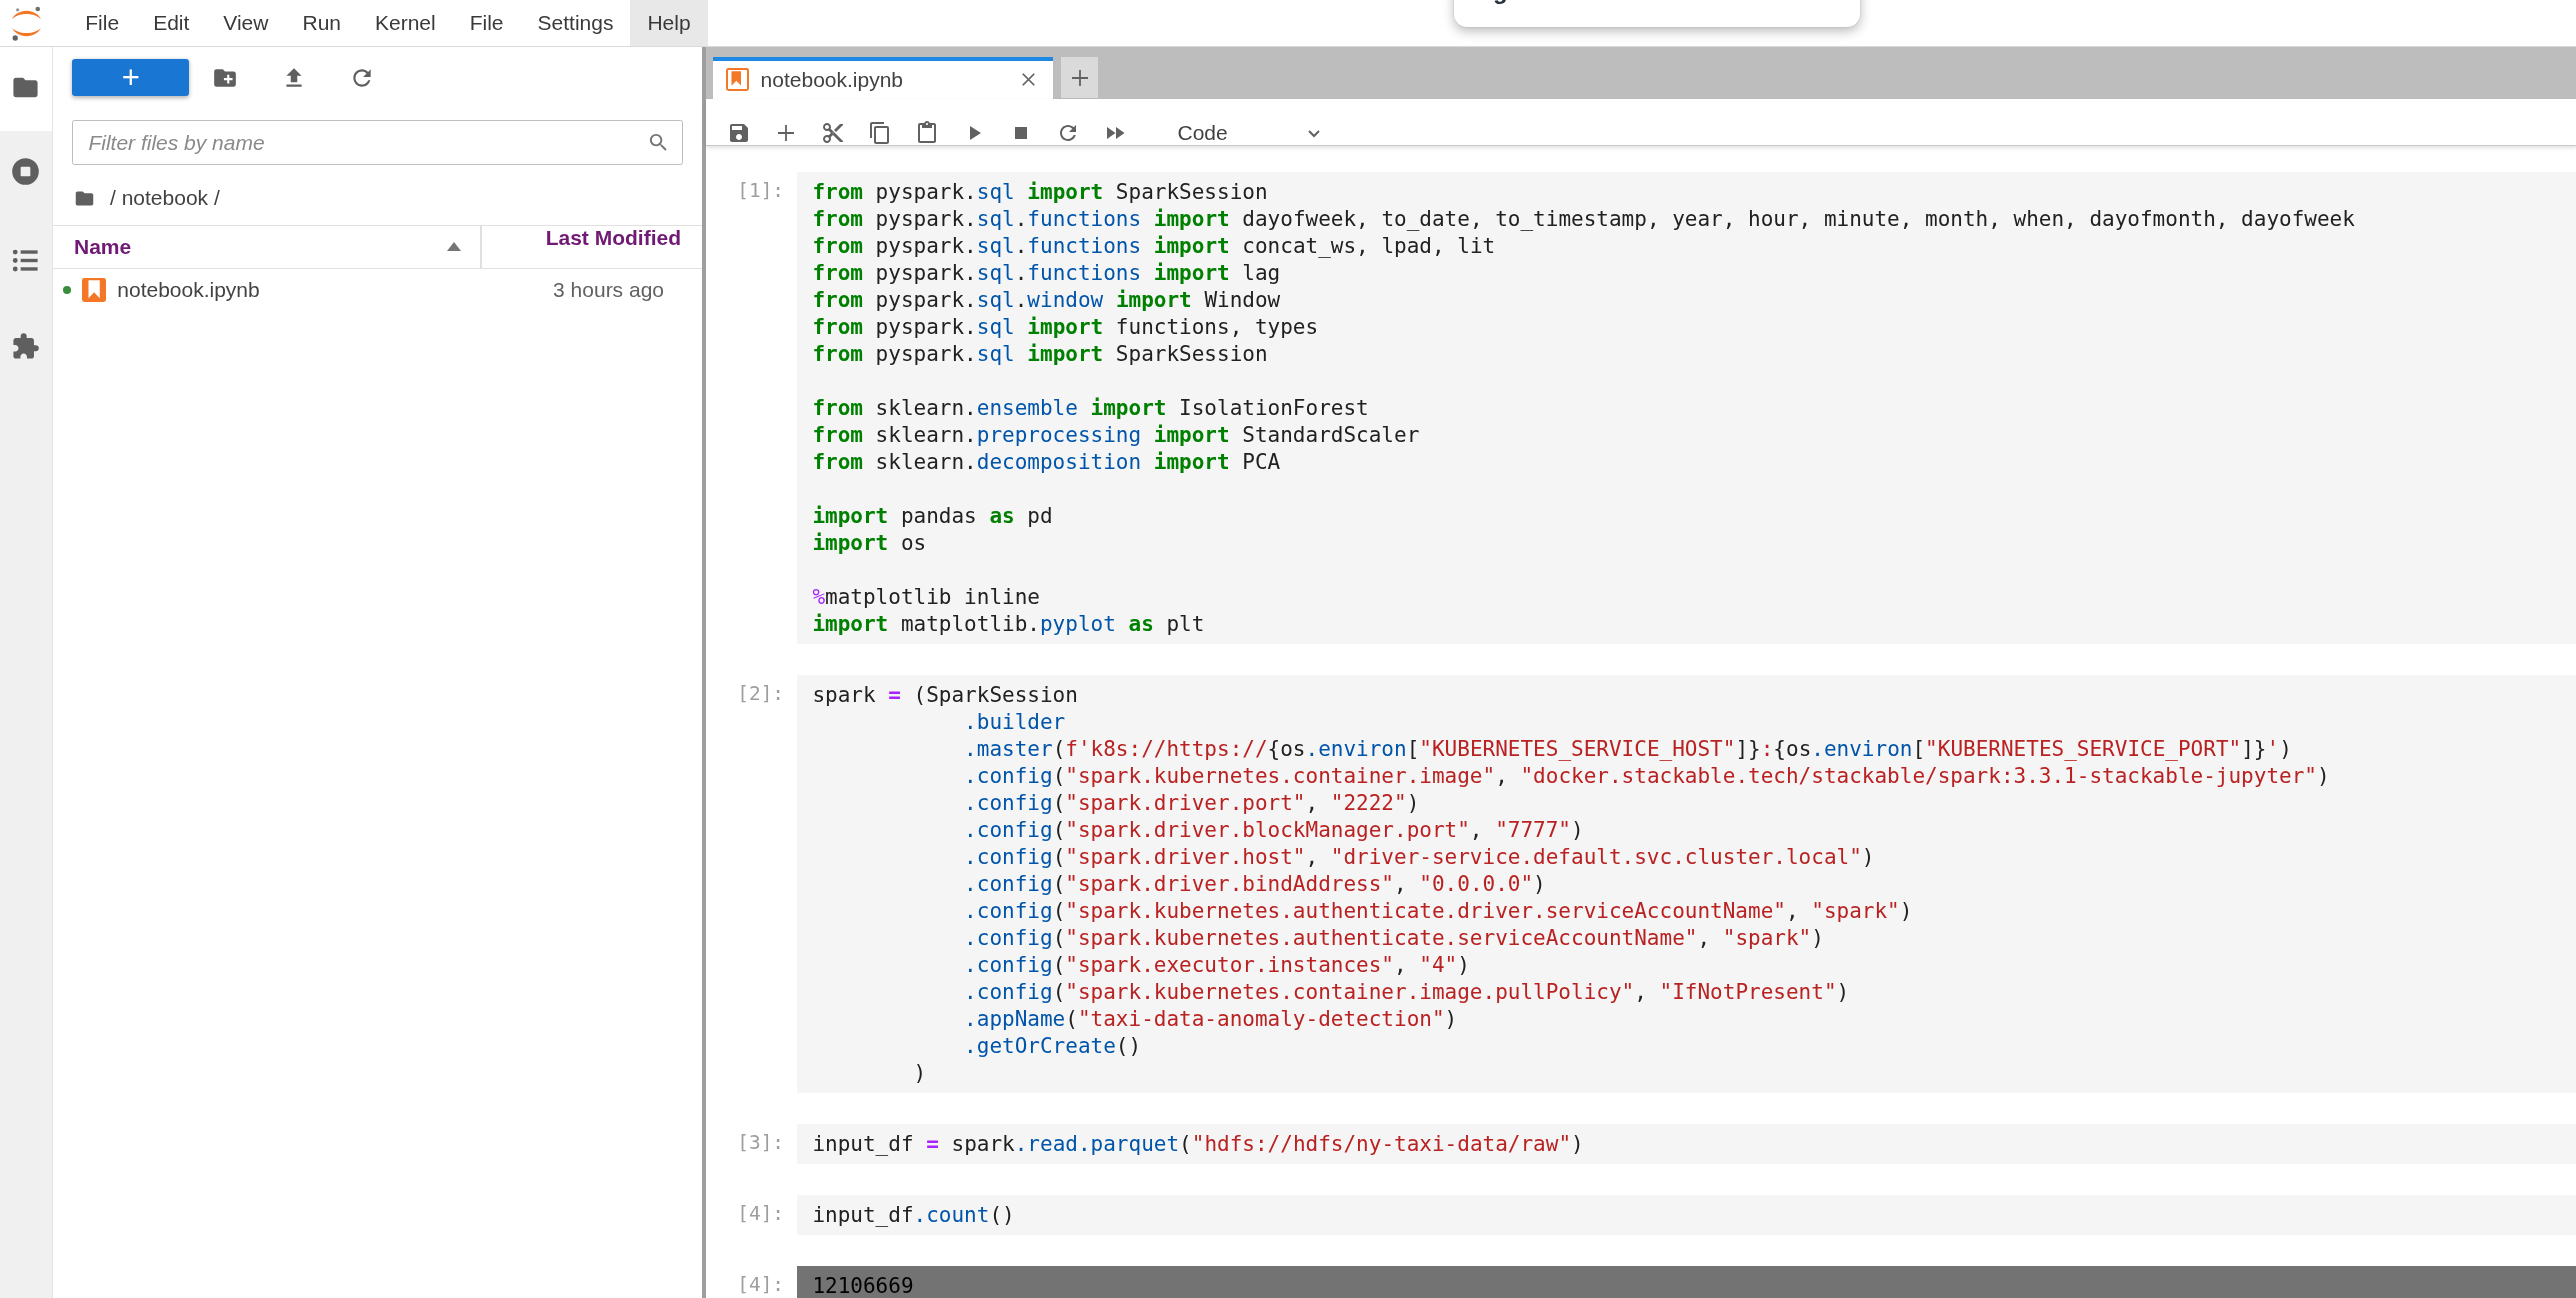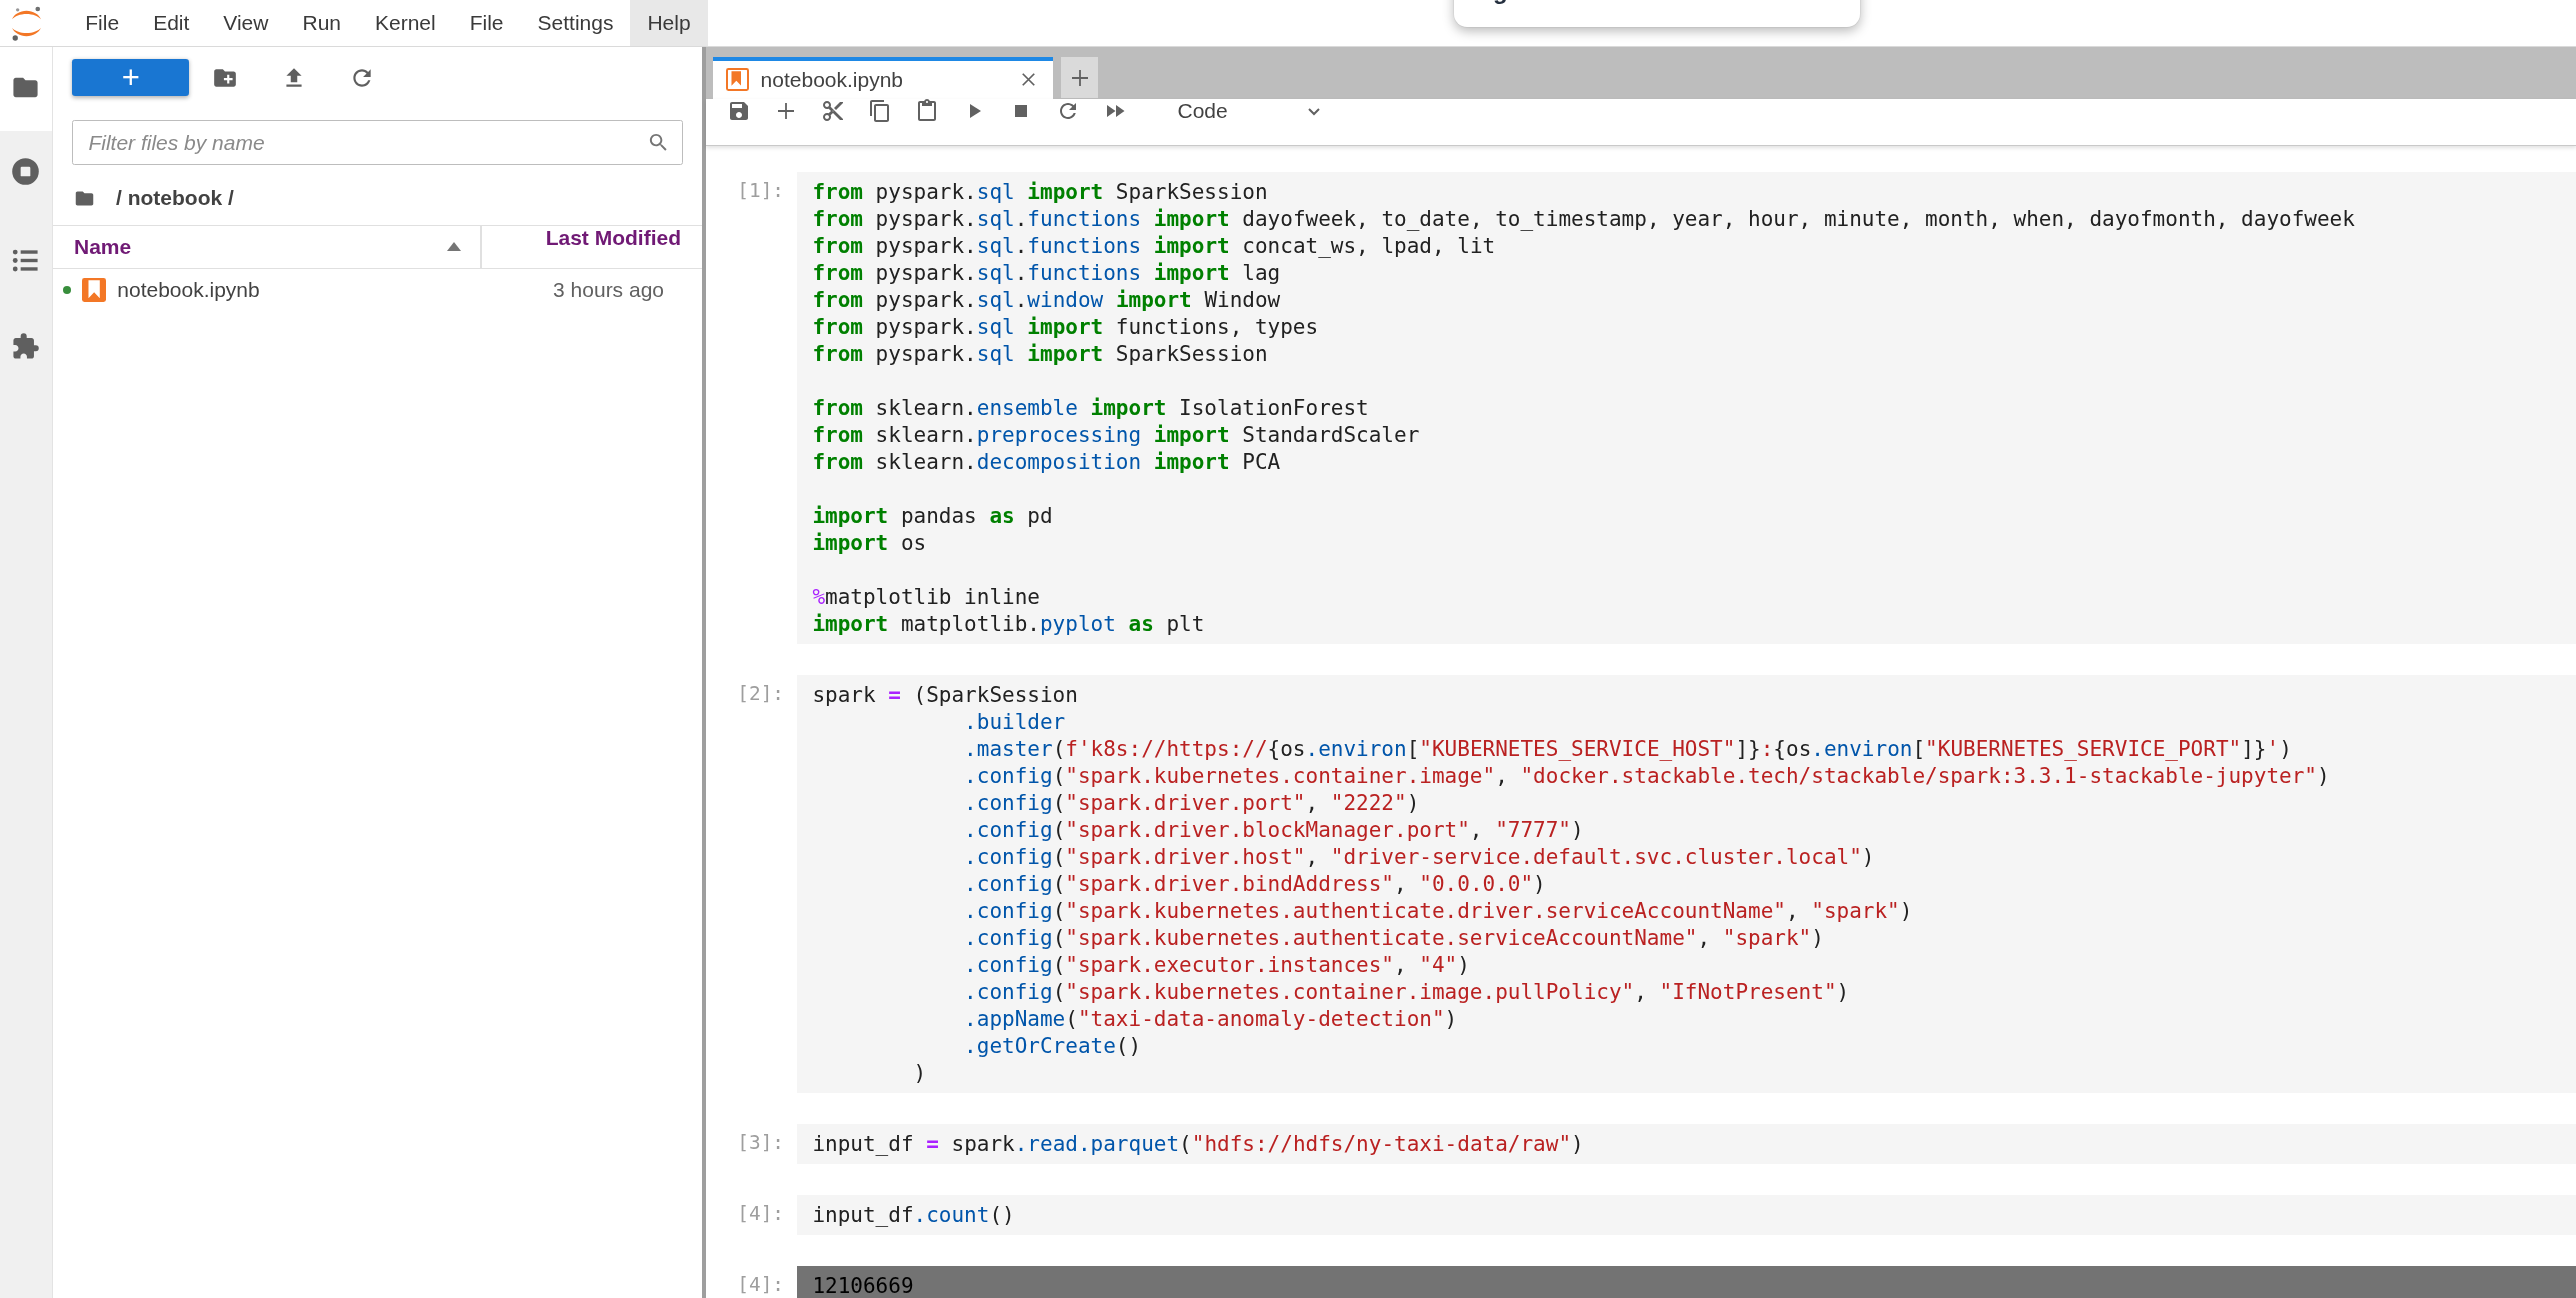--- a/index.html
+++ b/index.html
@@ -43,21 +43,21 @@
   .fb-icon { width:26px; height:26px; color:#5f5f5f; flex:none; }
   #new-folder-btn { margin-left:23px; } #upload-btn { margin-left:43px; } #refresh-btn { margin-left:42px; }
 
   .fb-filter { margin:23px 19.4px 0 19.4px; height:45px; border:1.6px solid #bdbdbd; border-radius:2.4px;
     display:flex; align-items:center; padding:0 11.3px 0 13px; }
   .fb-filter input { flex:1; border:none; outline:none; font-size:21px; color:#424242; background:transparent;
     font-family:"Liberation Sans",sans-serif;font-style:italic; }
   .fb-filter input::placeholder { color:#8a8a8a; }
 
   .fb-crumb { margin:21px 0 0 21px; display:flex; align-items:center; font-size:21px; color:#424242; }
-  .fb-crumb .crumb-txt { margin-left:21px;font-weight:bold; }
+  .fb-crumb .crumb-txt { margin-left:15px; }
 
   .fb-header { margin-top:14.6px; height:44px; border-top:1.6px solid #e0e0e0; border-bottom:1.6px solid #e0e0e0;
     display:flex; font-size:21px; color:#701a75; }
   .col-name { flex:0 0 427px; display:flex; align-items:center; justify-content:space-between;
     padding:0 19.4px 0 21px; font-weight:bold; }
   .sort-arrow { width:0; height:0; border-left:7.3px solid transparent; border-right:7.3px solid transparent;
     border-bottom:9px solid #757575; }
   .col-divider { width:1.6px; align-self:stretch; background:#e0e0e0; }
   .col-mod { flex:1; text-align:right; padding-right:21px; font-weight:bold; }
 
@@ -77,21 +77,21 @@
   .tab-icon { width:23px; height:23px; margin-left:13px; background:#fff; border:2.4px solid var(--orange);
     border-radius:2.4px; position:relative; flex:none; }
   .tab-icon .bm { position:absolute; left:3.2px; top:0.8px; width:9.7px; height:14.6px; background:var(--orange);
     clip-path:polygon(0 0,100% 0,100% 100%,50% 66%,0 100%); }
   .tab-title { margin-left:11.3px; font-size:21px; color:#424242; }
   .tab-close { margin-left:auto; margin-right:13px; width:23px; height:23px; color:#616161; cursor:pointer; }
   .add-tab { width:37px; height:41px; margin-top:0.8px; margin-left:8px; background:#dadada;
     display:flex; align-items:center; justify-content:center; color:#616161; cursor:pointer; }
 
   #nbtoolbar { height:47px; background:#fff; border-bottom:1.6px solid #c9c9c9;
-    box-shadow:0 2.4px 4px rgba(0,0,0,.12); display:flex; align-items:flex-start; padding-left:21px;
+    box-shadow:0 2.4px 4px rgba(0,0,0,.12); display:flex; align-items:flex-end; padding-left:21px;
     position:relative; z-index:2; flex:none; }
   .tb-icon { width:24px; height:24px; color:#616161; margin-right:23px; cursor:pointer; flex:none; }
   .cell-type { font-size:21px; color:#424242; margin-left:27.5px; cursor:pointer; }
   .tb-chevron { width:24px; height:24px; color:#616161; margin-left:74px; cursor:pointer; }
 
   #nbcontent { flex:1; background:#fff; padding-top:26px; overflow:hidden; }
   .cell { display:flex; margin-bottom:31px; }
   .prompt { flex:0 0 91px; padding:7.3px 13px 0 0; text-align:right;
     font-family:"DejaVu Sans Mono",monospace; font-size:19.4px; color:#9e9e9e; }
   .input { flex:1; background:var(--cell_bg); padding:6.5px 0 6.5px 15.4px; overflow:hidden; }

